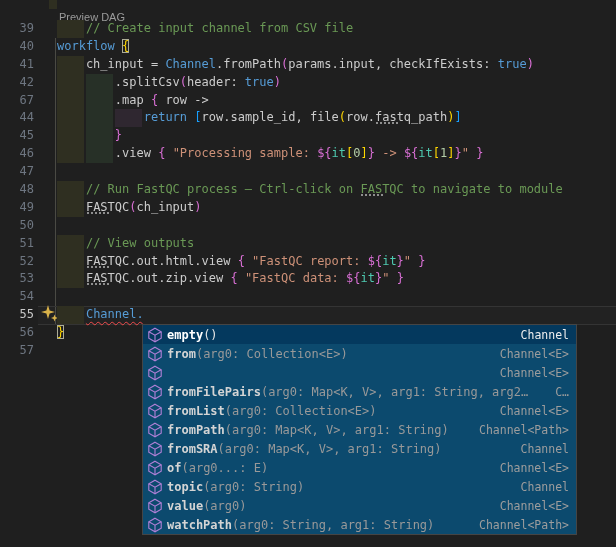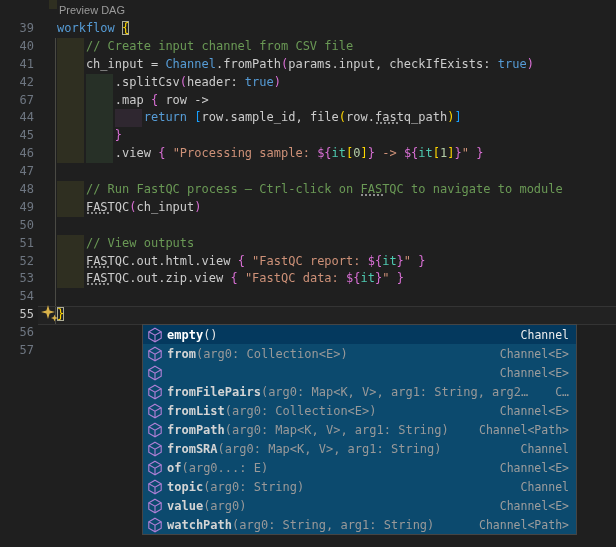--- a/index.html
+++ b/index.html
@@ -1,19 +1,19 @@
 <!DOCTYPE html>
 <html><head>
 <meta charset="utf-8">
 <style>
   html,body{margin:0;padding:0;background:#1f1f1f;}
   #stage{position:relative;width:616px;height:547px;background:#1f1f1f;overflow:hidden;
          font-family:"DejaVu Sans Mono","Liberation Mono",monospace;}
   
-  #codelens{position:absolute;left:59px;top:4px;font-family:"Liberation Sans",sans-serif;
+  #codelens{position:absolute;left:59px;top:11px;font-family:"Liberation Sans",sans-serif;
             font-size:11px;color:#9b9b9b;cursor:pointer;}
   
   #gutter{position:absolute;left:0;top:20px;width:34px;}
   .lnum{height:17.9px;line-height:17.9px;text-align:right;font-size:12px;color:#6e7681;}
   .lnum.cur{color:#c8c8c8;}
   
   #indent-remnant{position:absolute;left:49px;top:0;width:8px;height:9px;background:#2f2f21;}
   #bracket-guide{position:absolute;left:55px;top:38px;width:1px;height:286px;background:#4a4a44;}
   #current-line{position:absolute;left:38px;right:0;top:306.4px;height:18.9px;box-sizing:border-box;
                 border-top:1px solid #343434;border-bottom:1px solid #343434;background:rgba(255,255,255,0.015);}
@@ -96,36 +96,37 @@
       <div class="lnum">56</div>
       <div class="lnum">57</div>
     </div>
 
   <svg id="sparkle" viewBox="0 0 18 17" xmlns="http://www.w3.org/2000/svg">
     <path d="M7 0 8.6 5.4 14 7 8.6 8.6 7 14 5.4 8.6 0 7 5.4 5.4Z" fill="#d9b24a"></path>
     <path d="M13.5 9.5 14.4 12.1 17 13 14.4 13.9 13.5 16.5 12.6 13.9 10 13 12.6 12.1Z" fill="#d9b24a"></path>
   </svg>
 
   <div id="code">
+      <div class="line"><span class="tint tint0" style="left: 0px;"></span><span class="tk c-txt">    </span><span class="tk c-com">// Create input channel from CSV file</span></div>
       <div class="line"><span class="tk c-kw">workflow </span><span class="tk c-b1 c-boxed">{</span></div>
-      <div class="line"><span class="tint tint0" style="left: 0px;"></span><span class="tk c-txt">    </span><span class="tk c-com">// Create input channel from CSV file</span></div>
       <div class="line"><span class="tint tint0" style="left: 0px;"></span><span class="tk c-txt">    ch_input = </span><span class="tk c-kw">Channel</span><span class="tk c-txt">.fromPath</span><span class="tk c-b2">(</span><span class="tk c-txt">params.input, checkIfExists: </span><span class="tk c-kw">true</span><span class="tk c-b2">)</span></div>
       <div class="line"><span class="tint tint0" style="left: 0px;"></span><span class="tint tint1" style="left: 29px;"></span><span class="tk c-txt">        .splitCsv</span><span class="tk c-b2">(</span><span class="tk c-txt">header: </span><span class="tk c-kw">true</span><span class="tk c-b2">)</span></div>
       <div class="line"><span class="tint tint0" style="left: 0px;"></span><span class="tint tint1" style="left: 29px;"></span><span class="tk c-txt">        .map </span><span class="tk c-b2">{</span><span class="tk c-txt"> row -&gt;</span></div>
       <div class="line"><span class="tint tint0" style="left: 0px;"></span><span class="tint tint1" style="left: 29px;"></span><span class="tint tint2" style="left: 58px;"></span><span class="tk c-txt">            </span><span class="tk c-kw">return</span><span class="tk c-txt"> </span><span class="tk c-b3">[</span><span class="tk c-txt">row.sample_id, file</span><span class="tk c-b1">(</span><span class="tk c-txt">row.</span><span class="tk c-txt c-hint">fastq_path</span><span class="tk c-b1">)</span><span class="tk c-b3">]</span></div>
       <div class="line"><span class="tint tint0" style="left: 0px;"></span><span class="tint tint1" style="left: 29px;"></span><span class="tk c-b2">        }</span></div>
       <div class="line"><span class="tint tint0" style="left: 0px;"></span><span class="tint tint1" style="left: 29px;"></span><span class="tk c-txt">        .view </span><span class="tk c-b2">{</span><span class="tk c-txt"> </span><span class="tk c-str">"Processing sample: </span><span class="tk c-int">${</span><span class="tk c-itv">it</span><span class="tk c-b1">[</span><span class="tk c-num">0</span><span class="tk c-b1">]</span><span class="tk c-int">}</span><span class="tk c-str"> -&gt; </span><span class="tk c-int">${</span><span class="tk c-itv">it</span><span class="tk c-b1">[</span><span class="tk c-num">1</span><span class="tk c-b1">]</span><span class="tk c-int">}</span><span class="tk c-str">"</span><span class="tk c-txt"> </span><span class="tk c-b2">}</span></div>
       <div class="line"></div>
       <div class="line"><span class="tint tint0" style="left: 0px;"></span><span class="tk c-txt">    </span><span class="tk c-com">// Run FastQC process – Ctrl-click on </span><span class="tk c-com c-hint">FASTQC</span><span class="tk c-com"> to navigate to module</span></div>
       <div class="line"><span class="tint tint0" style="left: 0px;"></span><span class="tk c-txt">    </span><span class="tk c-txt c-hint">FASTQC</span><span class="tk c-b2">(</span><span class="tk c-txt">ch_input</span><span class="tk c-b2">)</span></div>
       <div class="line"></div>
       <div class="line"><span class="tint tint0" style="left: 0px;"></span><span class="tk c-txt">    </span><span class="tk c-com">// View outputs</span></div>
       <div class="line"><span class="tint tint0" style="left: 0px;"></span><span class="tk c-txt">    </span><span class="tk c-txt c-hint">FASTQC</span><span class="tk c-txt">.out.html.view </span><span class="tk c-b2">{</span><span class="tk c-txt"> </span><span class="tk c-str">"FastQC report: </span><span class="tk c-int">${</span><span class="tk c-itv">it</span><span class="tk c-int">}</span><span class="tk c-str">"</span><span class="tk c-txt"> </span><span class="tk c-b2">}</span></div>
       <div class="line"><span class="tint tint0" style="left: 0px;"></span><span class="tk c-txt">    </span><span class="tk c-txt c-hint">FASTQC</span><span class="tk c-txt">.out.zip.view </span><span class="tk c-b2">{</span><span class="tk c-txt"> </span><span class="tk c-str">"FastQC data: </span><span class="tk c-int">${</span><span class="tk c-itv">it</span><span class="tk c-int">}</span><span class="tk c-str">"</span><span class="tk c-txt"> </span><span class="tk c-b2">}</span></div>
       <div class="line"></div>
+      <div class="line"><span class="tint tint0" style="left: 0px;"></span><span class="tk c-txt">    </span><span class="tk c-err">Channel.</span></div>
       <div class="line"><span class="tk c-b1 c-boxed">}</span></div>
       <div class="line"></div>
     </div>
 
   <div id="suggest">
       <div class="srow sel">
         <svg viewBox="0 0 16 16" xmlns="http://www.w3.org/2000/svg" class="sicon">
       <path d="M8 1.2 14.2 4.7v6.6L8 14.8 1.8 11.3V4.7L8 1.2Z" fill="none" stroke="#b180d7" stroke-width="1.1"></path>
       <path d="M1.8 4.7 8 8.2l6.2-3.5M8 8.2v6.6" fill="none" stroke="#b180d7" stroke-width="1.1"></path>
     </svg>

